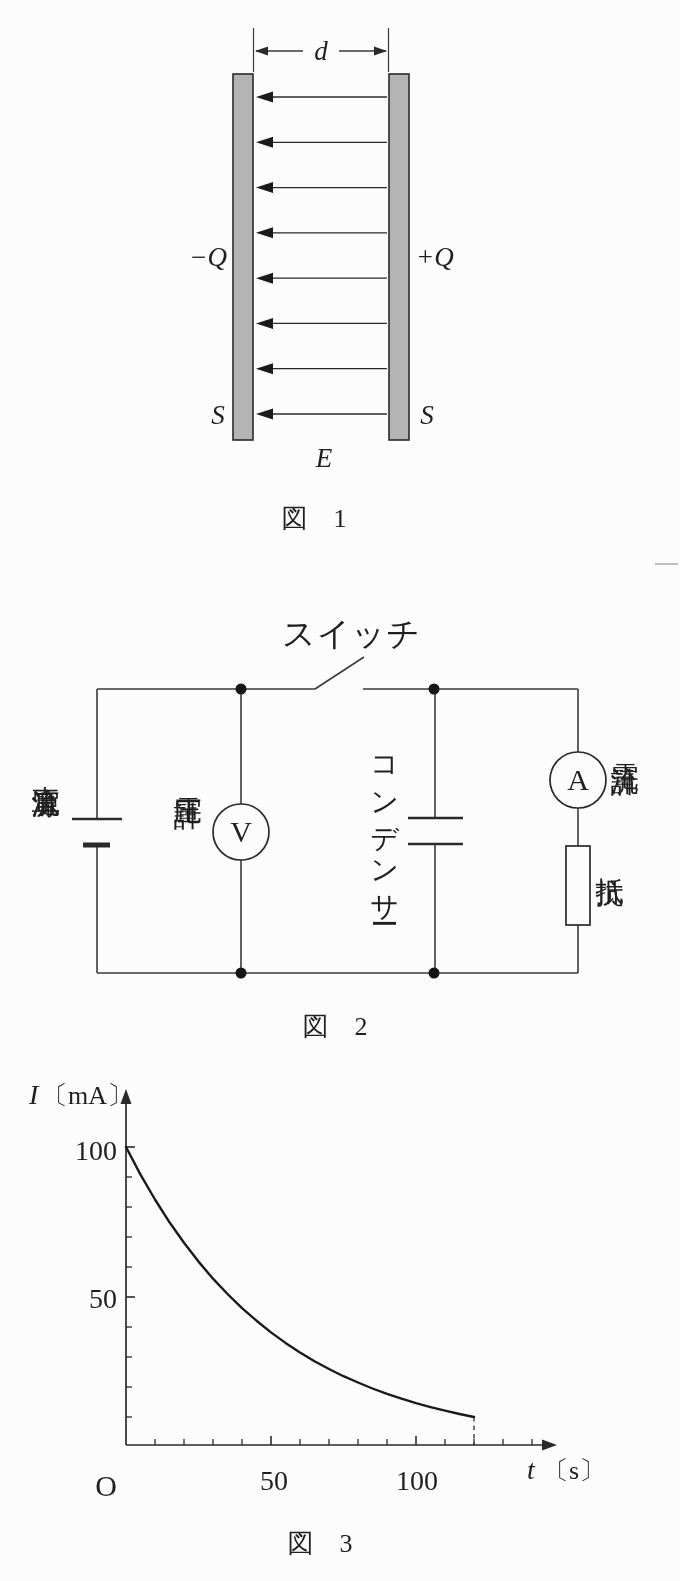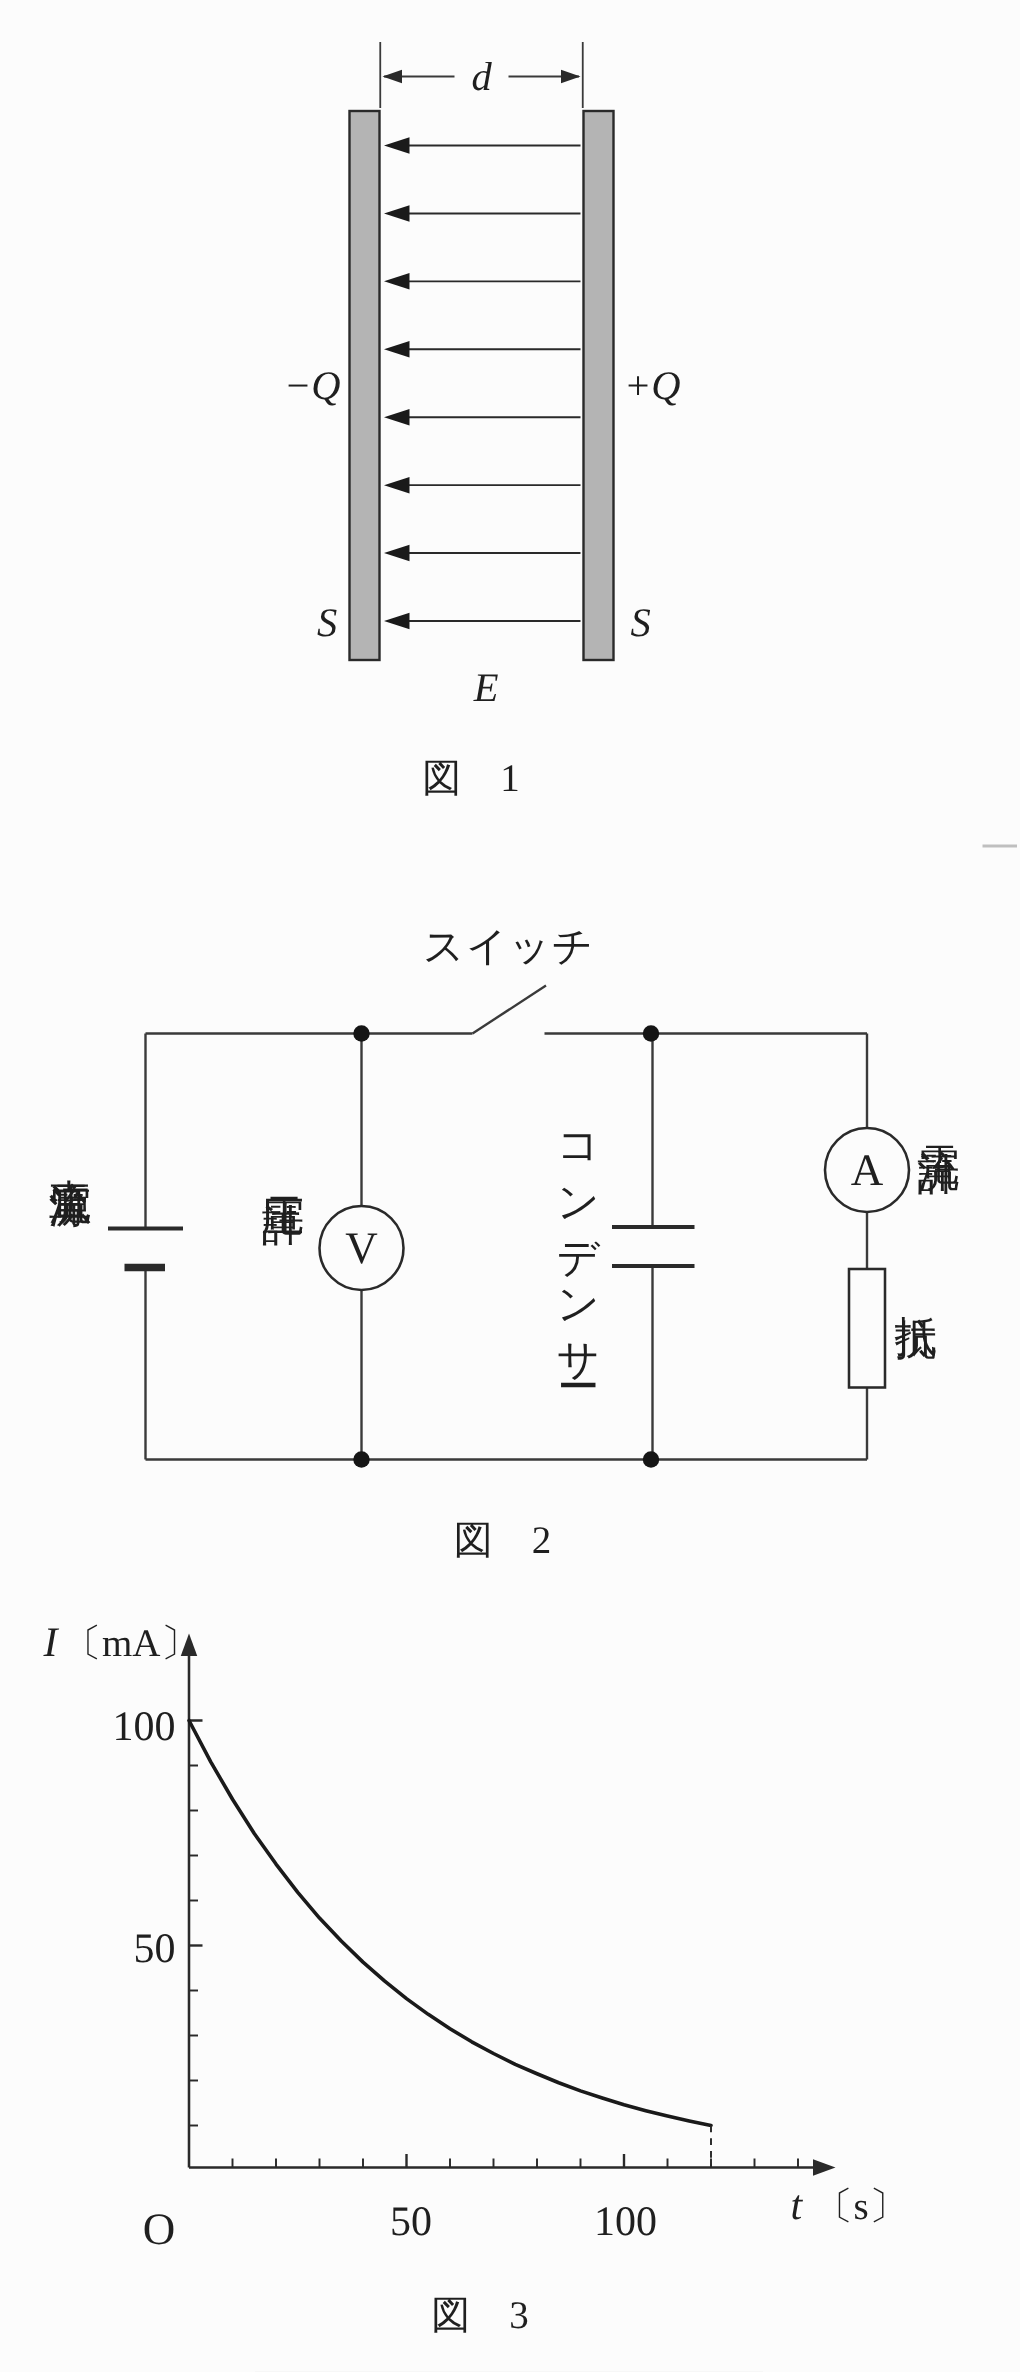--- a/index.html
+++ b/index.html
@@ -27,21 +27,21 @@
     writing-mode:vertical-rl;
     text-orientation:mixed;
     font-size:28px;
     line-height:1;
     letter-spacing:2px;
     color:#1f1f1f;
     white-space:nowrap;
   }
   .hlabel{
     position:absolute;
-    font-size:27px;
+    font-size:33px;
     line-height:1;
     color:#1f1f1f;
     white-space:nowrap;
   }
   .artifact{
     position:absolute;
     background:#bfbfbf;
   }
 </style>
 </head>

